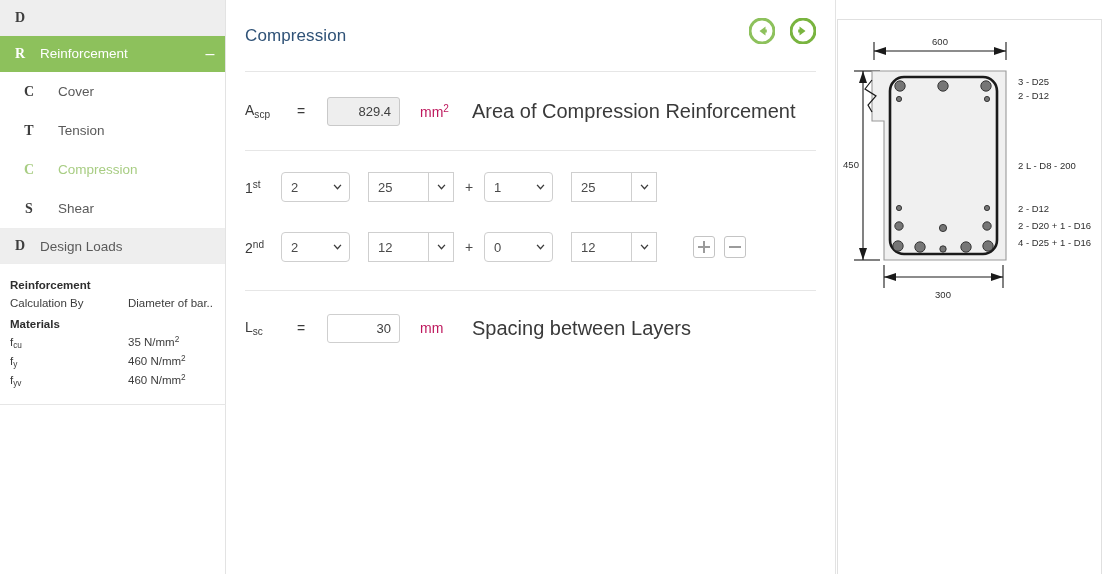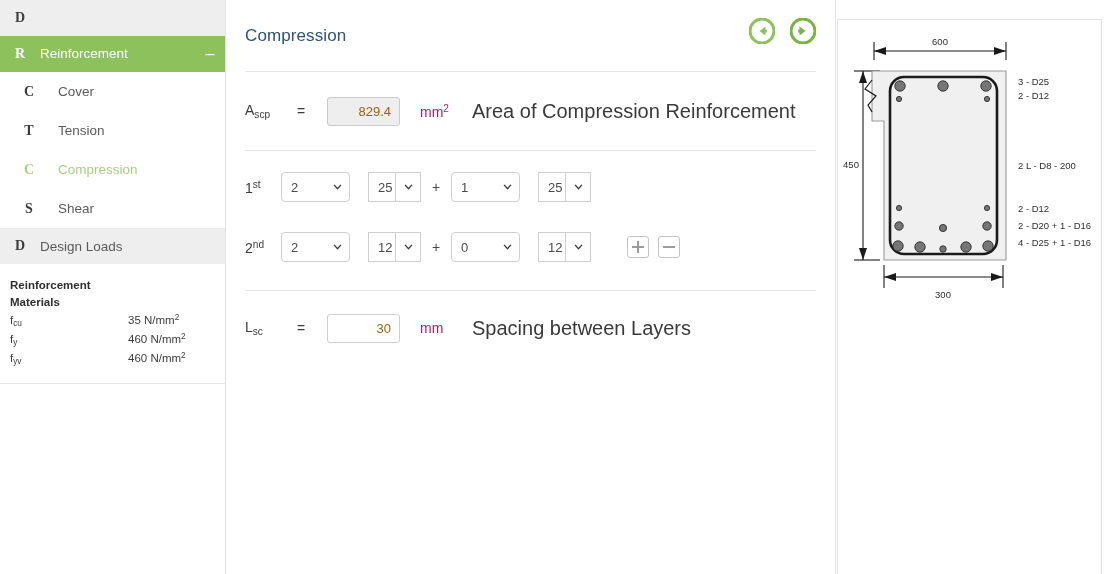--- a/index.html
+++ b/index.html
@@ -77,21 +77,21 @@
   .form-row { display:flex; align-items:center; padding:0 19px; }
   #row-ascp { height:78px; }
   .sym { width:52px; font-size:14px; color:#3a3a3a; }
   .eq { width:30px; font-size:14px; color:#3a3a3a; }
   .unit { width:72px; font-size:14px; color:#be185d; padding-left:20px;}
   .desc { font-size:20px; color:#3a3a3a; }
 
   .txt-input {
     width:73px; height:29px; border:1px solid #cfcfcf; border-radius:3px;
     background:#ffffff; font-family:"Liberation Sans", sans-serif;
-    font-size:13px; color:#a16207; text-align:right; padding:0 8px;
+    font-size:13px; color:#404040; text-align:right; padding:0 8px;
     outline:none;
   }
   .txt-input.readonly { background:#eeeeee; border-color:#c9c9c9; }
 
   .divider-line { height:1px; background:#e6e6e6; margin:0 19px; }
 
   
   #bars-area { padding-top:6px; }
   .bar-row { height:60px; display:flex; align-items:center; padding:0 19px; }
   .ord { width:36px; font-size:14px; color:#3a3a3a; }
@@ -100,21 +100,21 @@
   
   .sel-wrap { position:relative; display:inline-block; }
   .sel-count {
     width:69px; height:30px; border:1px solid #cfcfcf; border-radius:4px;
     background:#fff; font-family:"Liberation Sans", sans-serif; font-size:13px;
     color:#4a4a4a; padding:0 20px 0 9px; appearance:none;
     -webkit-appearance:none; -moz-appearance:none; outline:none; cursor:pointer;
   }
   
   .sel-dia {
-    width:53px; height:30px; border:1px solid #cfcfcf; border-radius:0;
+    width:86px; height:30px; border:1px solid #cfcfcf; border-radius:0;
     background:#fff; font-family:"Liberation Sans", sans-serif; font-size:13px;
     color:#4a4a4a; padding:0 28px 0 9px; appearance:none;
     -webkit-appearance:none; -moz-appearance:none; outline:none; cursor:pointer;
   }
   .sel-dia-divider {
     position:absolute; right:25px; top:1px; bottom:1px; width:1px;
     background:#cfcfcf; pointer-events:none;
   }
   .chev {
     position:absolute; right:8px; top:50%; margin-top:-3px;
@@ -177,20 +177,24 @@
       <span>Shear</span>
     </div>
 
     <div class="nav-item shaded" style="border-top:1px solid #ededed;">
       <span class="nav-letter">D</span>
       <span class="nav-label">Design Loads</span>
     </div>
 
     <div id="info-block">
       <div class="info-head">Reinforcement</div>
+      <div class="info-row">
+        <span class="info-key">Calculation By</span>
+        <span class="info-val">Diameter of bar..</span>
+      </div>
       <div class="info-head" style="margin-top:5px;">Materials</div>
 
       <div class="info-row">
         <span class="info-key"><span>f</span><sub>cu</sub></span>
         <span class="info-val"><span>35 N/mm</span><sup>2</sup></span>
       </div>
       <div class="info-row">
         <span class="info-key"><span>f</span><sub>y</sub></span>
         <span class="info-val"><span>460 N/mm</span><sup>2</sup></span>
       </div>

